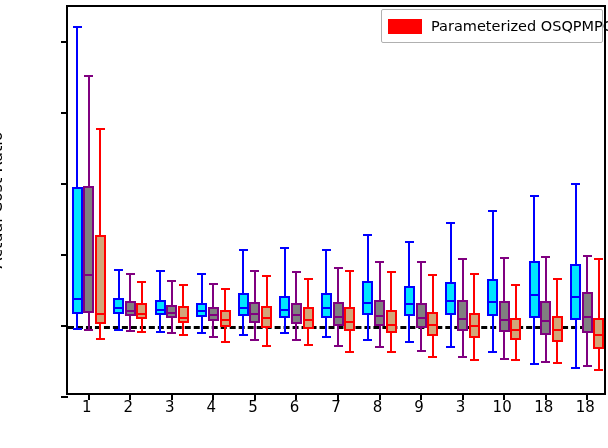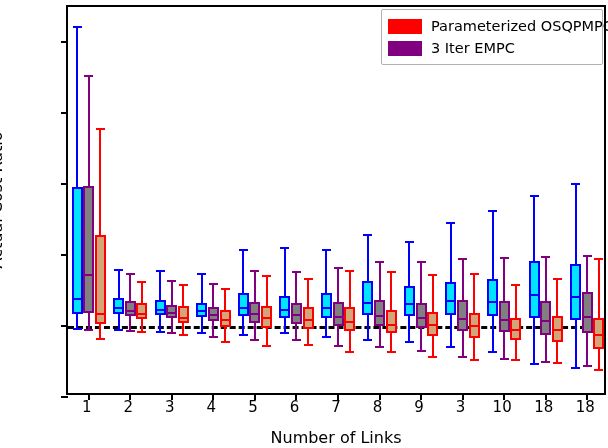--- a/index.html
+++ b/index.html
@@ -20,21 +20,20 @@
   .legrow{display:flex;align-items:center;height:22px;}
   .legswatch{width:34px;height:15px;margin-right:9px;flex:0 0 auto;}
   .legtext{font-size:14.5px;color:#000;white-space:nowrap;}
 </style>
 </head>
 <body>
 
 <div id="fig">
 
   <div id="ylabel">Actual Cost Ratio</div>
-  <div id="xlabel">Number of Links</div>
 
   <div id="plot">
     <div id="boxes-layer">
         <div class="refline" style="top: 319.091px;"></div>
         <div>
           <div class="whisk-v" style="left: 31.4px; top: 316.964px; height: 14.8909px; background: rgb(255, 0, 0);"></div>
           <div class="whisk-v" style="left: 31.4px; top: 121.964px; height: 105.655px; background: rgb(255, 0, 0);"></div>
           <div class="whisk-cap" style="left: 27.9px; top: 330.855px; width: 9px; background: rgb(255, 0, 0);"></div>
           <div class="whisk-cap" style="left: 27.9px; top: 120.964px; width: 9px; background: rgb(255, 0, 0);"></div>
           <div class="bx" style="left: 26.9px; top: 227.618px; width: 11px; height: 89.3455px; background: rgb(210, 166, 121); border: 2px solid rgb(255, 0, 0);"></div>
@@ -368,24 +367,20 @@
       </div>
   </div>
 
   <div id="labels-layer"></div>
 
   <div id="legend">
     <div class="legrow">
       <span class="legswatch" style="background: rgb(255, 0, 0);"></span>
       <span class="legtext">Parameterized OSQPMPC</span>
     </div>
-    <div class="legrow">
-      <span class="legswatch" style="background: rgb(128, 0, 128);"></span>
-      <span class="legtext">3 Iter EMPC</span>
-    </div>
   </div>
 
 <div class="xtick-label" style="left: 86.7692px;">1</div>
     <div class="xtick-label" style="left: 128.308px;">2</div>
     <div class="xtick-label" style="left: 169.846px;">3</div>
     <div class="xtick-label" style="left: 211.385px;">4</div>
     <div class="xtick-label" style="left: 252.923px;">5</div>
     <div class="xtick-label" style="left: 294.462px;">6</div>
     <div class="xtick-label" style="left: 336px;">7</div>
     <div class="xtick-label" style="left: 377.538px;">8</div>

